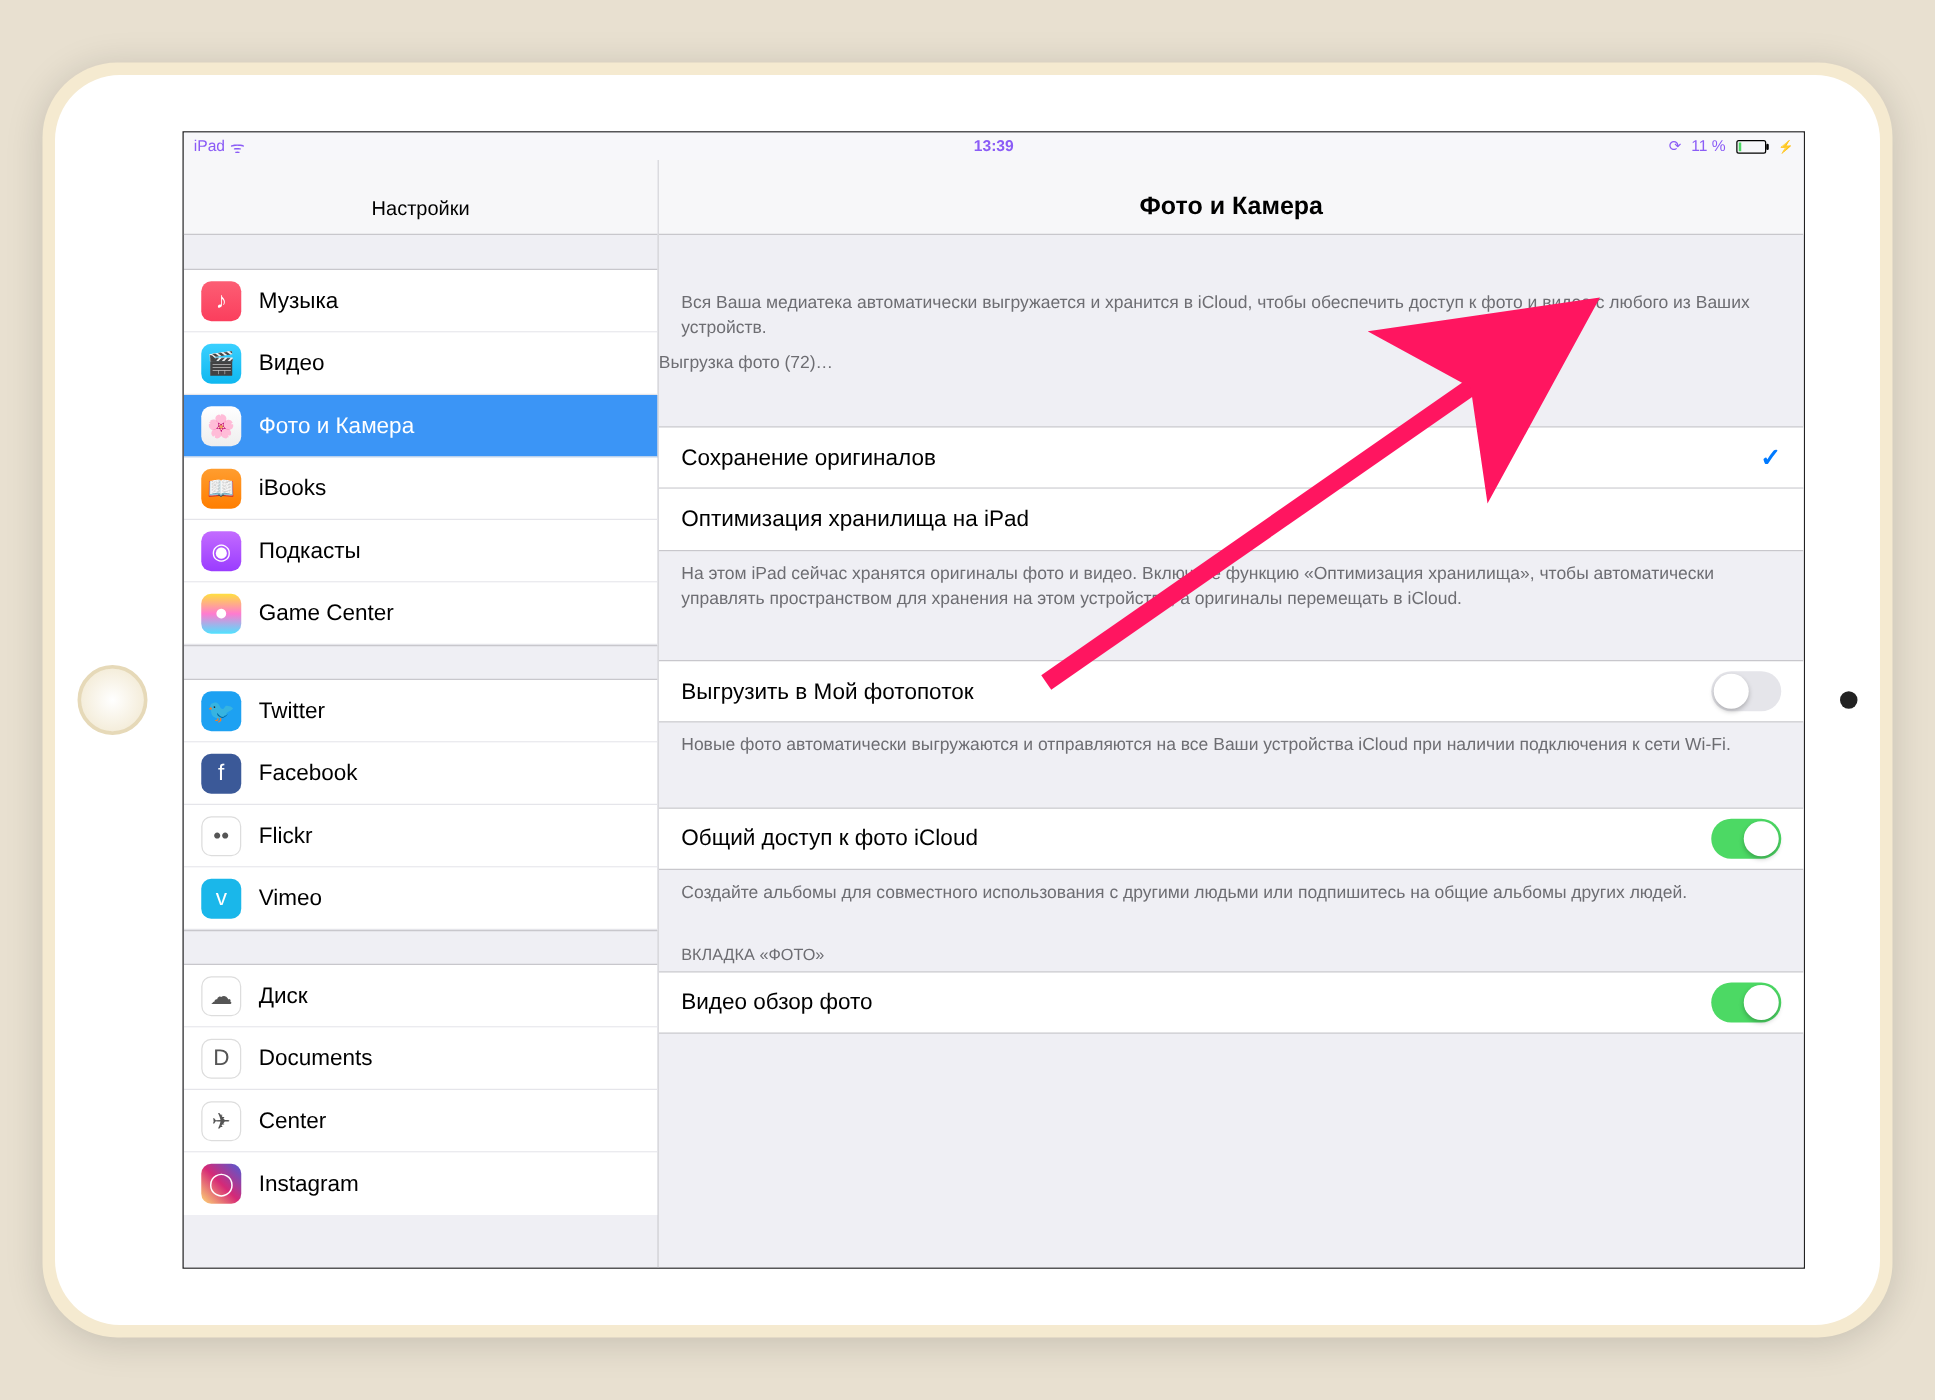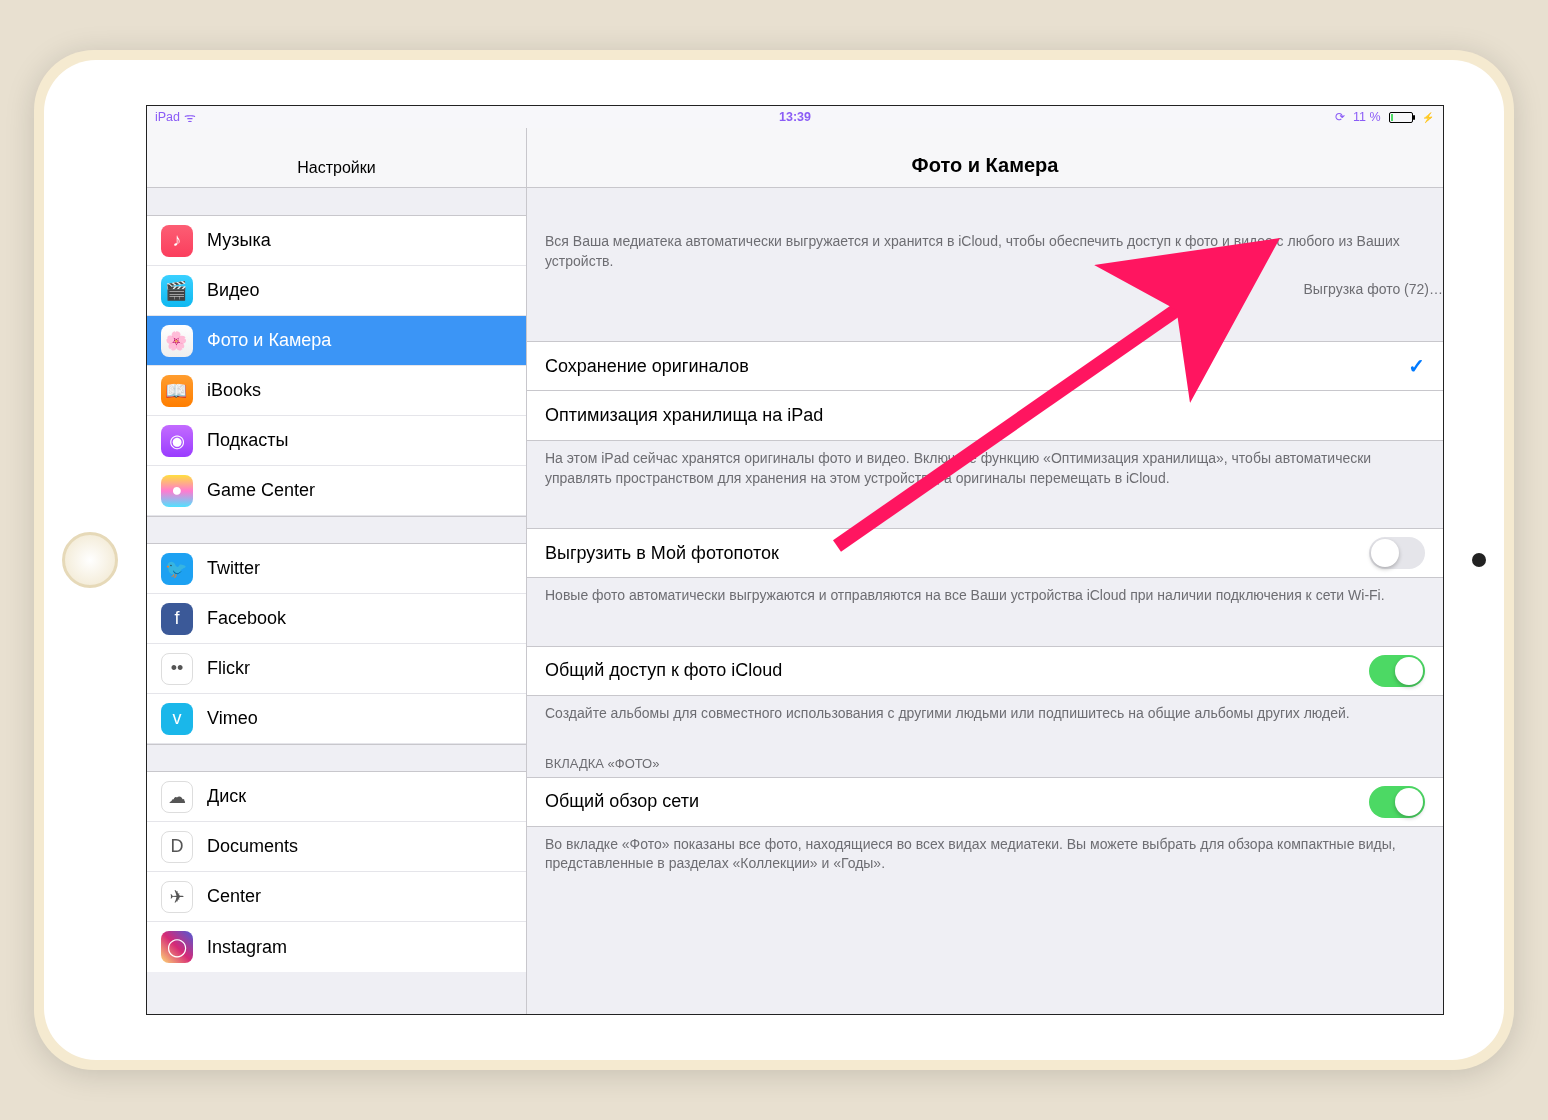--- a/index.html
+++ b/index.html
@@ -150,21 +150,21 @@
     font-size: 18px;
     cursor:pointer;
   }
   .row + .row { border-top: none; }
   .row-label { flex:1; color:#000; }
   .footer-text {
     font-size: 14px; color:#6d6d72;
     padding: 8px 18px 4px 18px;
     line-height: 1.4;
   }
-  .footer-center { text-align:right; font-size:14px; color:#6d6d72; padding:6px 0 8px 0;}
+  .footer-center { text-align:left; font-size:14px; color:#6d6d72; padding:6px 0 8px 0;}
   .toggle {
     width: 56px; height: 32px; border-radius: 16px;
     position:relative;
     background:#e5e5ea;
     flex: 0 0 56px;
   }
   .toggle.on { background:#4cd964; }
   .toggle .knob {
     width:28px; height:28px; border-radius:50%;
     background:#fff; position:absolute; top:2px; left:2px;
@@ -303,26 +303,25 @@
               <div class="row">
                 <div class="row-label">Общий доступ к фото iCloud</div>
                 <div class="toggle on">
                   <div class="knob"></div>
                 </div>
               </div>
               <div class="footer-text">Создайте альбомы для совместного использования с другими людьми или подпишитесь на общие альбомы других людей.</div>
               <div class="section-spacer small"></div>
               <div class="section-header">ВКЛАДКА «ФОТО»</div>
               <div class="row">
-                <div class="row-label">Общий обзор сети</div>
+                <div class="row-label">Видео обзор фото</div>
                 <div class="toggle on">
                   <div class="knob"></div>
                 </div>
               </div>
-              <div class="footer-text">Во вкладке «Фото» показаны все фото, находящиеся во всех видах медиатеки. Вы можете выбрать для обзора компактные виды, представленные в разделах «Коллекции» и «Годы».</div>
             </div>
         </div>
       </div>
 
       <svg class="arrow-svg" viewBox="0 0 465 320">
         <defs>
           <marker id="ah" markerWidth="14" markerHeight="14" refX="10" refY="6" orient="auto">
             <path d="M0,0 L12,6 L0,12 L3,6 Z" fill="#ff1560"></path>
           </marker>
         </defs>

